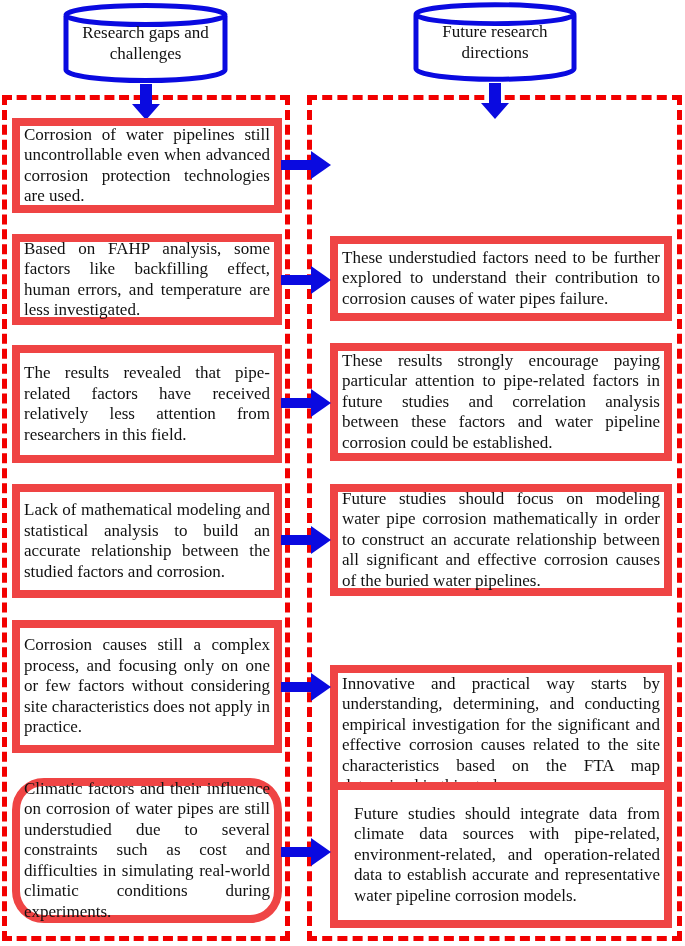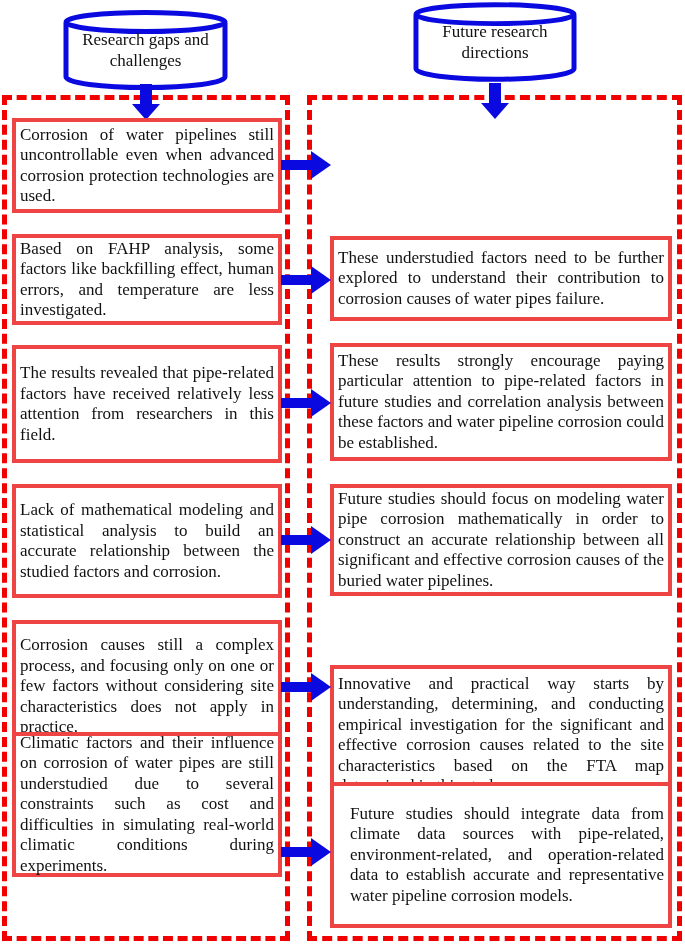--- a/index.html
+++ b/index.html
@@ -11,45 +11,45 @@
 
   
   .frame {
     position:absolute; border:5px dashed #f20000; background:transparent;
   }
   .frame-left  { left:2px;   top:95px; width:288px; height:846px; }
   .frame-right { left:307px; top:95px; width:375px; height:846px; }
 
   
   .cylinder { position:absolute; }
-  .cyl-left  { left:63px;  top:10px; width:165px; height:82px; }
+  .cyl-left  { left:63px;  top:3px; width:165px; height:82px; }
   .cyl-right { left:413px; top:2px; width:164px; height:82px; }
   .cylinder svg { position:absolute; left:0; top:0; width:100%; height:100%; overflow:visible; }
   .cyl-label {
     position:absolute; left:0; right:0; top:19px; text-align:center;
     font-size:17px; line-height:21px; padding:0 10px;
   }
 
   
   .box {
-    position:absolute; border:4px solid #ef4444; background:#fff;
+    position:absolute; border:8px solid #ef4444; background:#fff;
     display:flex; align-items:center; padding:1px 4px;
   }
   .box .txt {
     width:100%; font-size:17px; line-height:20.5px;
     text-align:justify; text-justify:inter-word;
   }
   .lbox { left:12px;  width:270px; }
   .rbox { left:330px; width:342px; }
   .l1 { top:118px; height:95px;  }
   .l2 { top:234px; height:91px;  }
   .l3 { top:345px; height:118px; }
   .l4 { top:484px; height:114px;justify-content:flex-end; }
   .l5 { top:620px; height:133px; }
-  .l6 { top:732px; height:145px; }
+  .l6 { top:778px; height:145px;border-radius:32px; }
   .r1 { top:117px; height:96px;  }
   .r2 { top:236px; height:85px;  }
   .r3 { top:343px; height:118px; }
   .r4 { top:484px; height:112px; }
   .r5 { top:617px; height:140px;margin-top:48px; }
   .r6 { top:782px; height:146px;padding-left:16px; }
 
   
   .v-arrow { position:absolute; width:28px; height:36px; }
   .v-arrow .shaft {

